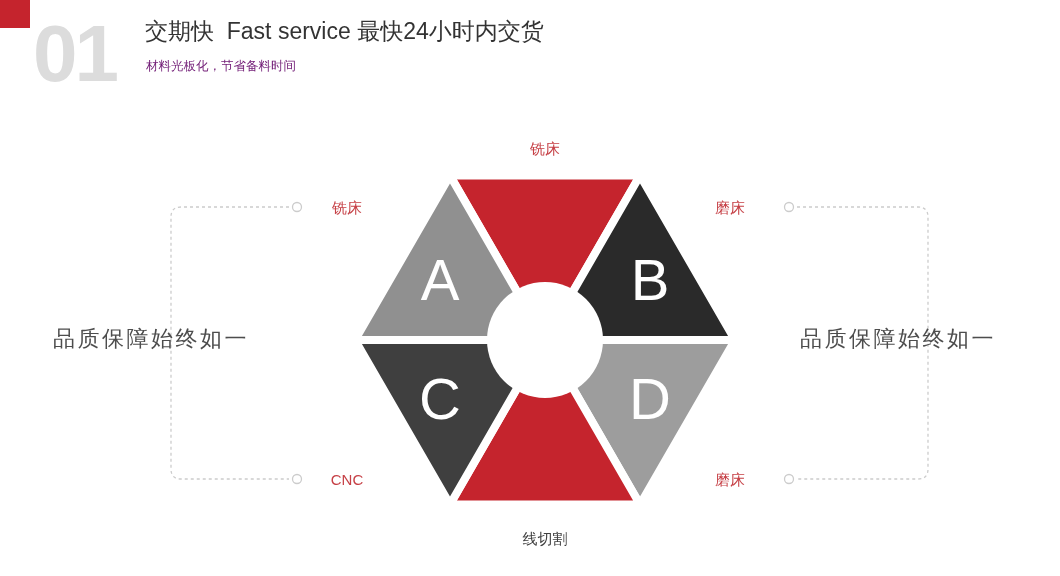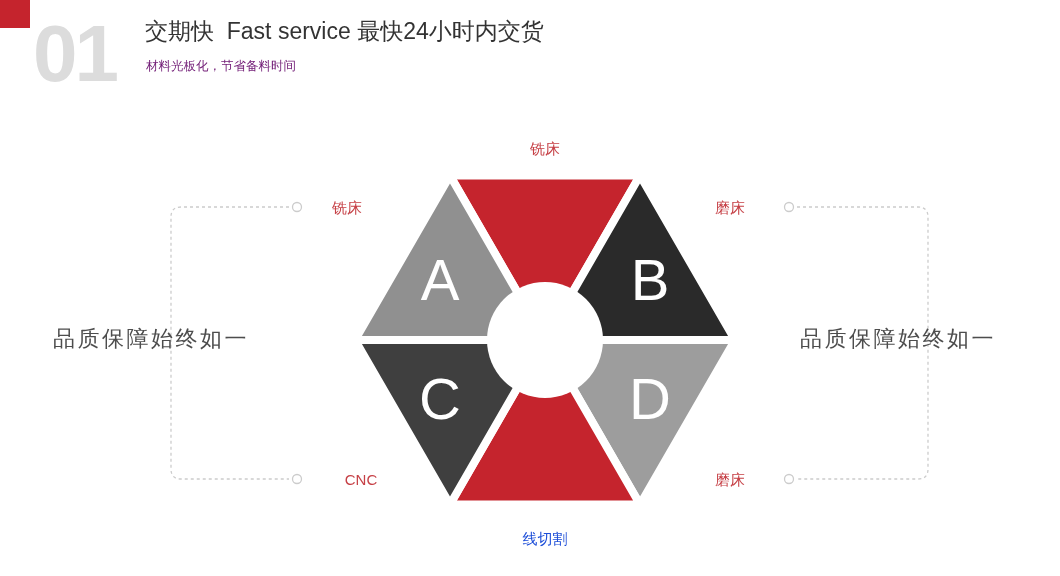--- a/index.html
+++ b/index.html
@@ -72,18 +72,18 @@
 
 <div class="big-number" style="color: rgb(220, 220, 220);">01</div>
 <div class="title">交期快  Fast service 最快24小时内交货</div>
 <div class="bullets">
   <div>材料光板化，节省备料时间</div>
 </div>
 
 <div class="seg-label" style="left: 495px; top: 140px; width: 100px; color: rgb(198, 64, 70);">铣床</div>
 <div class="seg-label" style="left: 315px; top: 199px; width: 64px; color: rgb(198, 64, 70);">铣床</div>
 <div class="seg-label" style="left: 698px; top: 199px; width: 64px; color: rgb(198, 64, 70);">磨床</div>
-<div class="seg-label" style="left: 329px; top: 471px; width: 64px; color: rgb(198, 64, 70);">CNC</div>
+<div class="seg-label" style="left: 315px; top: 471px; width: 64px; color: rgb(198, 64, 70);">CNC</div>
 <div class="seg-label" style="left: 698px; top: 471px; width: 64px; color: rgb(198, 64, 70);">磨床</div>
-<div class="seg-label" style="left: 495px; top: 530px; width: 100px; color: #1d4ed8;">线切割</div>
+<div class="seg-label" style="left: 495px; top: 530px; width: 100px; color: #404040;">线切割</div>
 
 <div class="caption caption-left">品质保障始终如一</div>
 <div class="caption caption-right">品质保障始终如一</div>
 
 </body></html>

